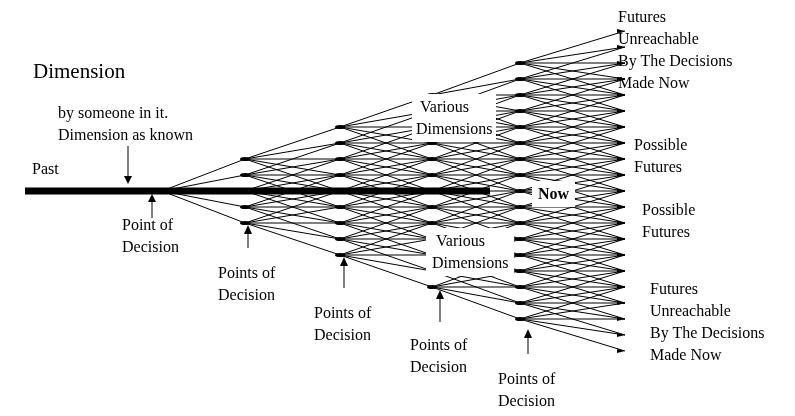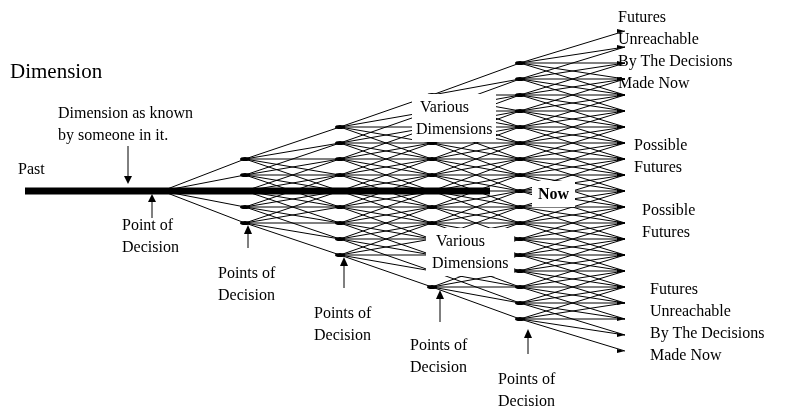--- a/index.html
+++ b/index.html
@@ -1,21 +1,21 @@
 <!DOCTYPE html>
 <html><head>
 <meta charset="utf-8">
 <style>
   html, body { margin: 0; padding: 0; background: #ffffff; }
   body { width: 795px; height: 416px; position: relative; overflow: hidden;
          font-family: "Liberation Serif", "DejaVu Serif", serif; color: #000; }
   #diagram { position: absolute; left: 0; top: 0; width: 795px; height: 416px; }
   .lbl { position: absolute; font-size: 16px; line-height: 22px; white-space: nowrap; color: #000; }
   .lbl-box { background: #ffffff; padding: 0 4px; margin-left: 16px; }
-  .title { font-size: 21px; line-height: 26px; }
+  .title { font-size: 21px; line-height: 26px; margin-left: 23px; }
   .now { font-weight: bold; font-size: 16px; }
   .line { display: block; font-family: Liberation Serif, serif; }
 </style>
 </head>
 <body>
 
 <svg id="diagram" viewBox="0 0 795 416" xmlns="http://www.w3.org/2000/svg">
   <g id="branches">
       <line x1="162" y1="191" x2="245" y2="159" stroke="#000000" stroke-width="1"></line>
       <line x1="162" y1="191" x2="245" y2="175" stroke="#000000" stroke-width="1"></line>
@@ -334,25 +334,25 @@
   </g>
   <g>
     <line x1="528" y1="336" x2="528" y2="354" stroke="#000" stroke-width="1"></line>
     <polygon points="524,338 532,338 528,329" fill="#000"></polygon>
   </g>
 </svg>
 
 <div class="lbl title" style="left:10px; top:58px;">Dimension</div>
 
 <div class="lbl" style="left:58px; top:102px;">
+  <span class="line">by someone in it.</span>
   <span class="line">Dimension as known</span>
-  <span class="line">by someone in it.</span>
-</div>
-
-<div class="lbl" style="left:18px; top:158px;font-family:Liberation Serif, serif;">Past</div>
+</div>
+
+<div class="lbl" style="left:32px; top:158px;font-family:Liberation Serif, serif;">Past</div>
 
 <div class="lbl lbl-box now" style="left:516px; top:181px; padding:2px 6px;">Now</div>
 
 <div class="lbl lbl-box" style="left:396px; top:94px; padding:2px 4px;">
   <span class="line" style="padding-left:4px;">Various</span>
   <span class="line">Dimensions</span>
 </div>
 
 <div class="lbl lbl-box" style="left:410px; top:228px; padding:2px 6px;">
   <span class="line" style="padding-left:4px;">Various</span>

